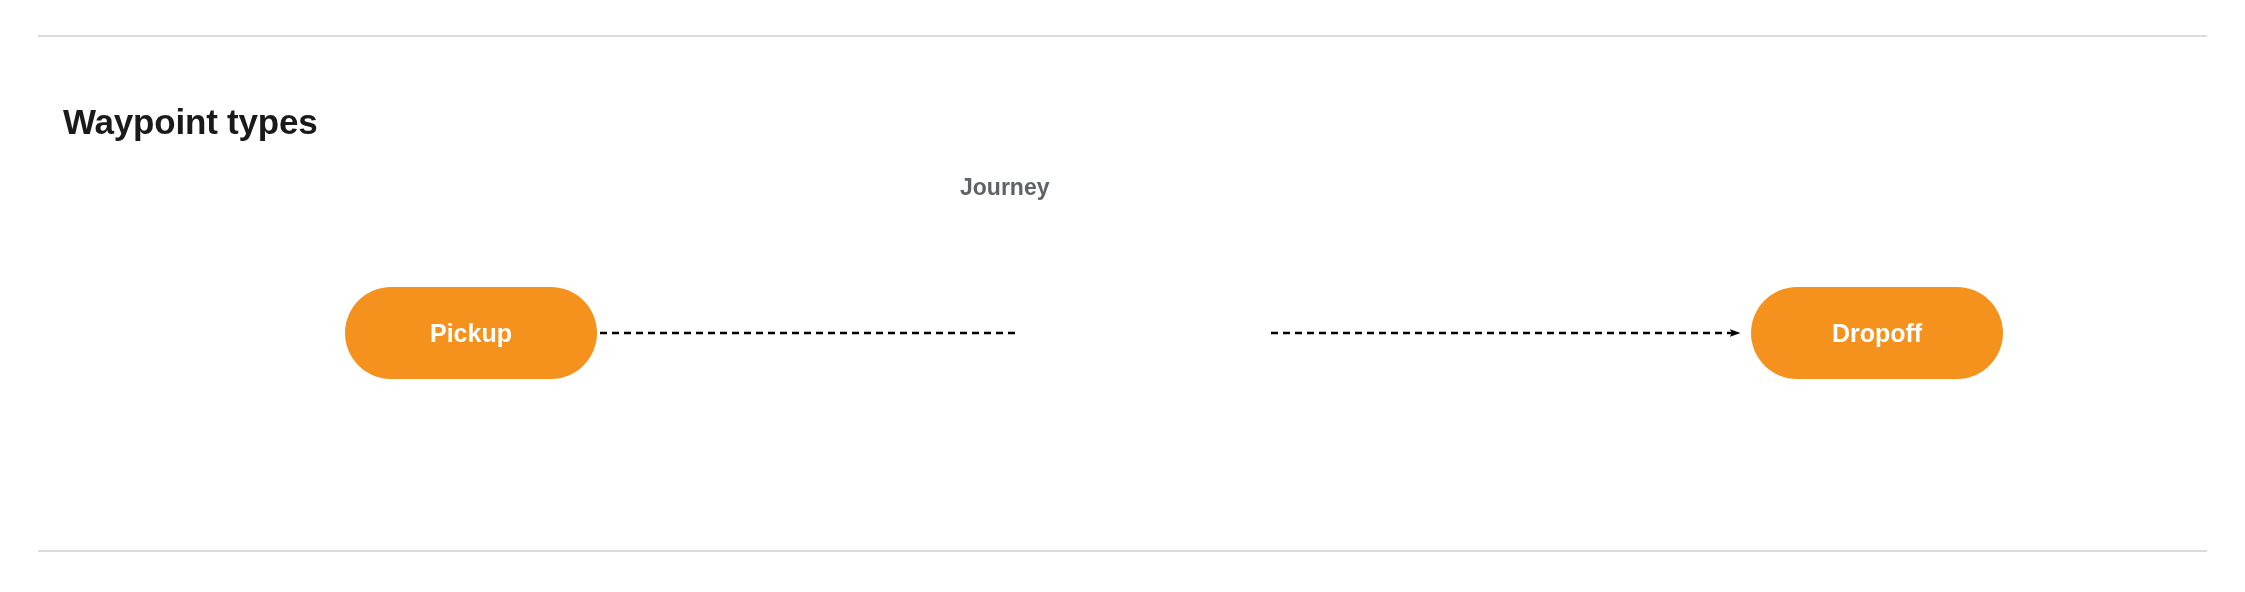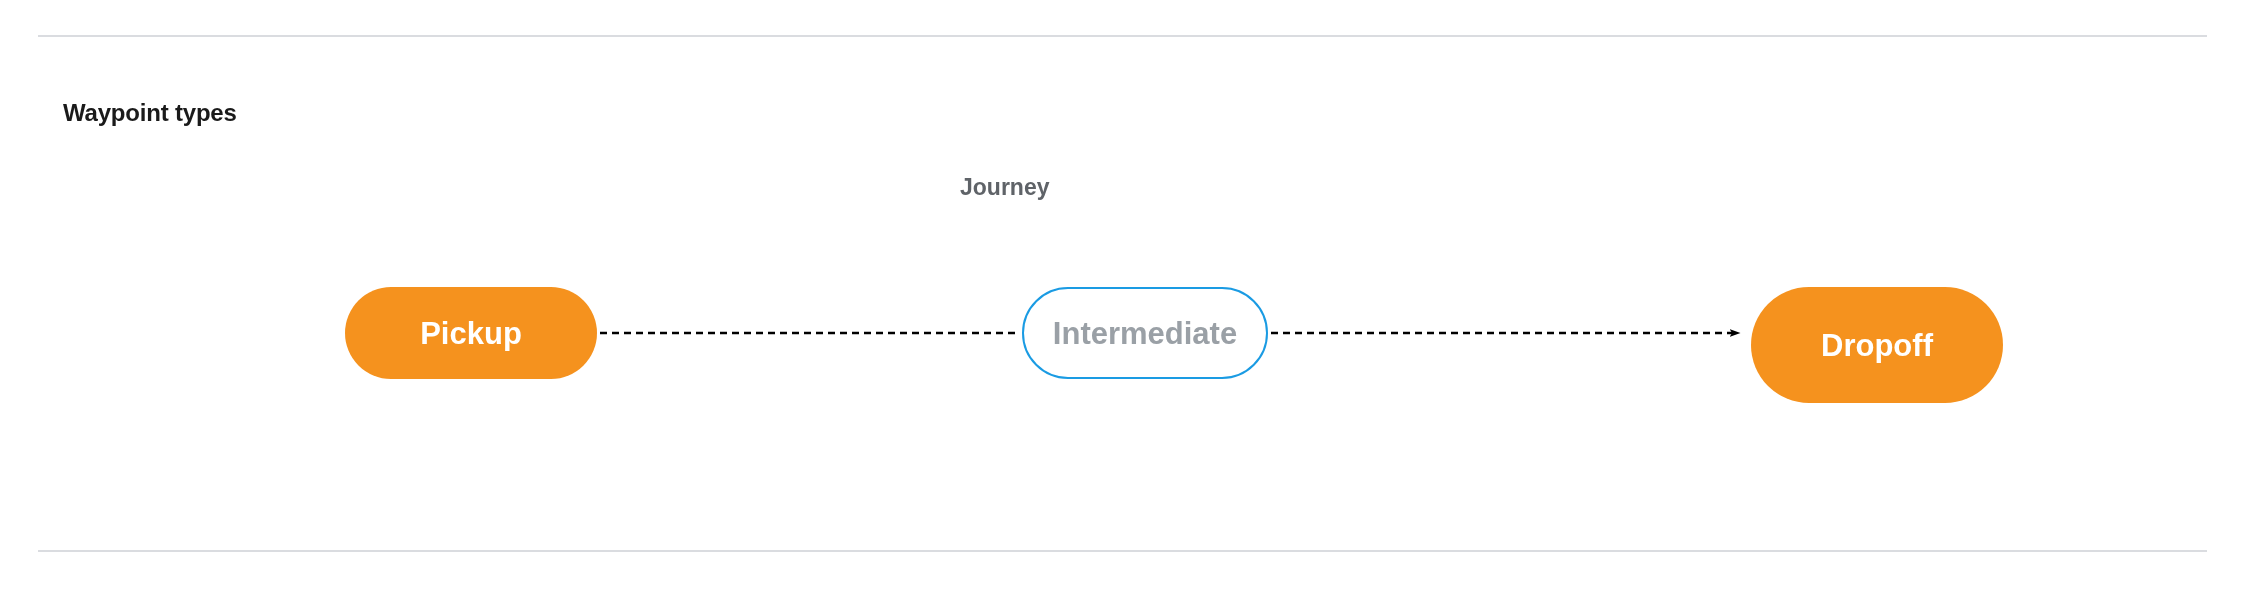--- a/index.html
+++ b/index.html
@@ -28,21 +28,21 @@
     background: #dadce0;
   }
   .rule.top    { top: 35px; }
   .rule.bottom { top: 550px; }
 
   
   .section-title {
     position: absolute;
     left: 63px;
     top: 76px;
-    font-size: 24px;
+    font-size: 35px;
     font-weight: 700;
     color: #1a1a1a;
     letter-spacing: -0.2px;
     line-height: 34px;
     white-space: nowrap;
   }
 
   
   .diagram {
     position: absolute;
@@ -71,39 +71,39 @@
   }
 
   
   .node {
     position: absolute;
     box-sizing: border-box;
     display: flex;
     align-items: center;
     justify-content: center;
     border-radius: 999px;
-    font-size: 31px;
+    font-size: 25px;
     font-weight: 700;
     line-height: 1;
     white-space: nowrap;
     user-select: none;
   }
   .node.pickup {
     left: 345px;
     top: 287px;
     width: 252px;
     height: 92px;
     background: #f5921e;
     color: #ffffff;
   }
   .node.dropoff {
     left: 1751px;
     top: 287px;
     width: 252px;
-    height: 116px;
+    height: 92px;
     background: #f5921e;
     color: #ffffff;
   }
   .node.intermediate {
     left: 1022px;
     top: 287px;
     width: 246px;
     height: 92px;
     background: #ffffff;
     border: 2px solid #1a9be3;
@@ -132,23 +132,20 @@
 
       <line x1="1271" y1="333" x2="1739" y2="333" stroke="#000000" stroke-width="2.6" stroke-dasharray="7 5" stroke-linecap="butt" marker-end="url(#arrow-right)"></line>
     </svg>
 
     <div class="group-caption">Journey</div>
 
     <div class="node pickup">
       <span>Pickup</span>
     </div>
 
-    <div class="node intermediate">
-      <span>Intermediate</span>
-    </div>
 
     <div class="node dropoff">
       <span>Dropoff</span>
     </div>
 
   </div>
 
   <div class="rule bottom"></div>
 
 </div>

